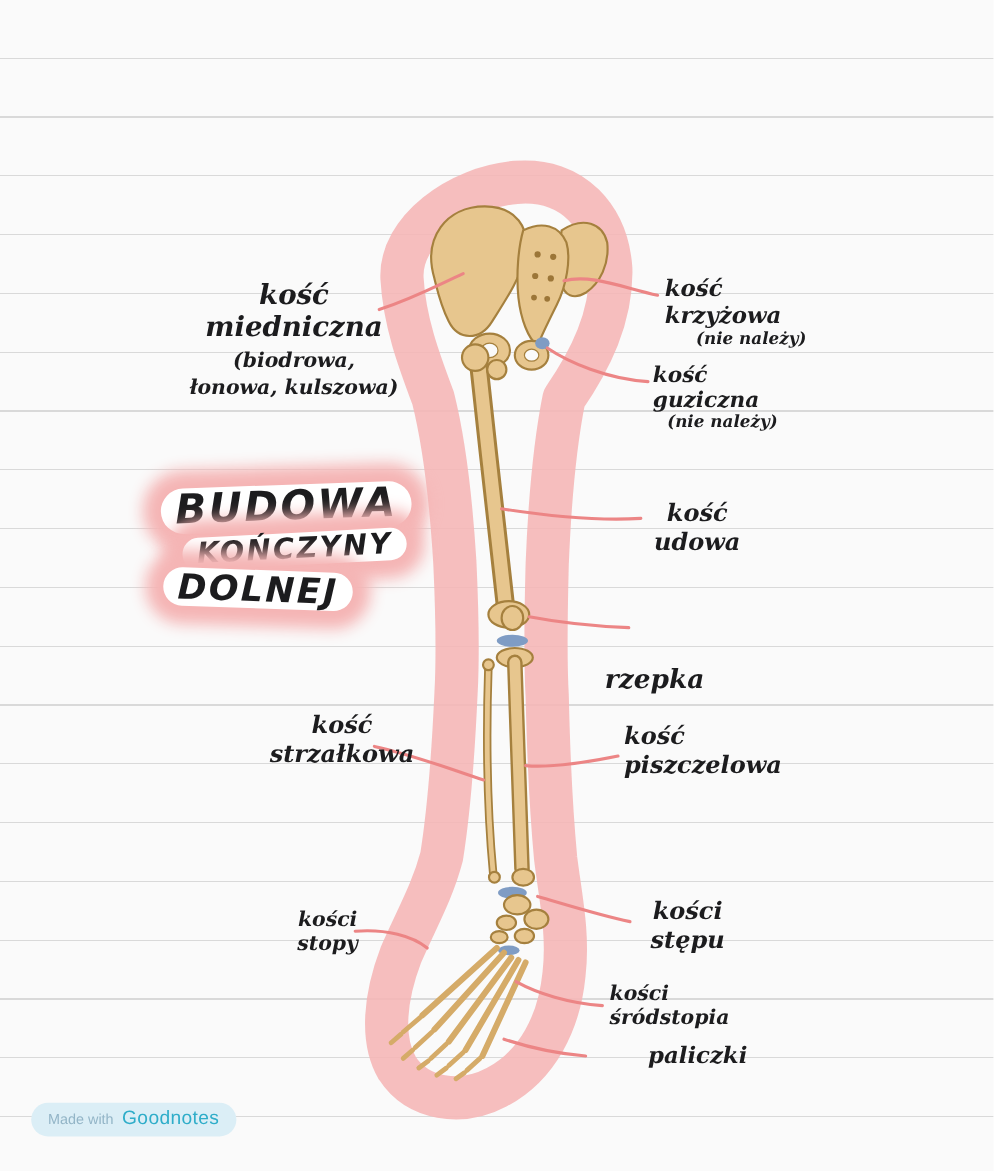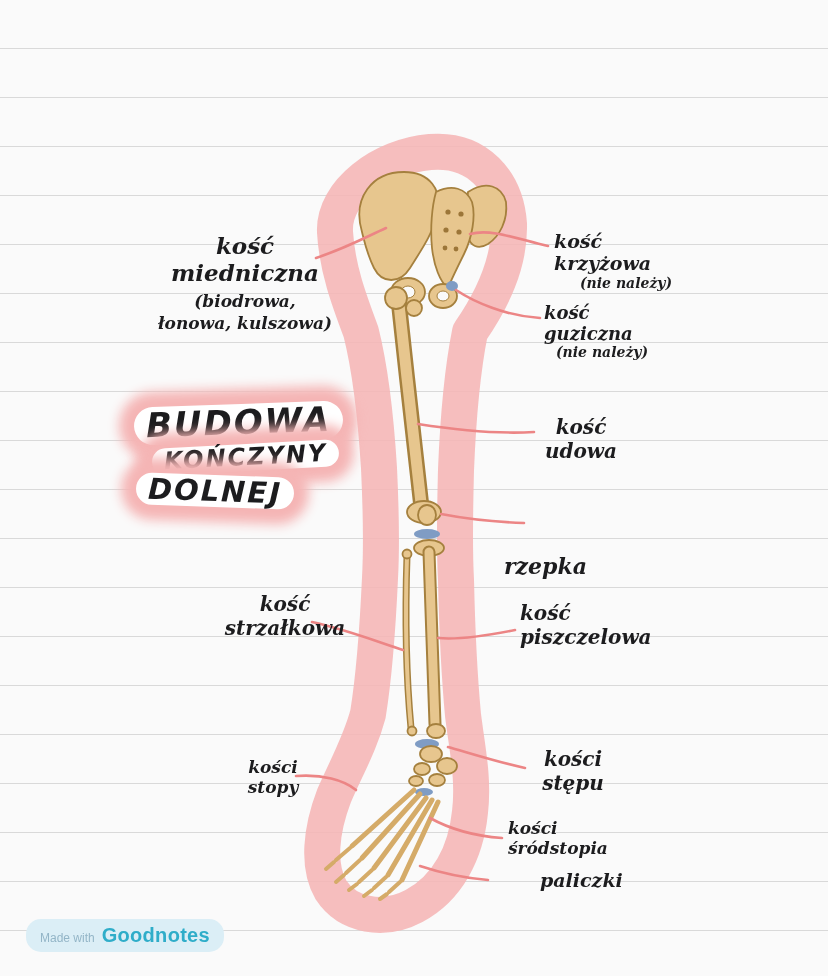--- a/index.html
+++ b/index.html
@@ -40,21 +40,21 @@
   .t1{font-size:34px;transform:rotate(-2deg);}
   .t2{font-size:24px;transform:rotate(-3deg);margin:2px 0 0 18px;}
   .t3{font-size:29px;transform:rotate(2deg);margin:4px 0 0 2px;}
   .badge{
     position:absolute;left:26px;top:919px;z-index:3;display:flex;align-items:baseline;gap:7px;
     background:var(--badge-bg);border-radius:15px;padding:5px 14px;
     font-family:"Liberation Sans",sans-serif;
     justify-content:flex-end;
   }
   .badge-made{font-size:12px;color:var(--badge-text);}
-  .badge-brand{font-size:20px;color:var(--badge-brand);font-weight:700;letter-spacing:.3px;}
+  .badge-brand{font-size:16px;color:var(--badge-brand);font-weight:400;letter-spacing:.3px;}
 </style>
 </head>
 <body>
 
 <div class="page">
 
   <svg class="fig" width="828" height="976" viewBox="0 0 828 976">
 
     <path class="hl-ring" d="
       M 430 152

